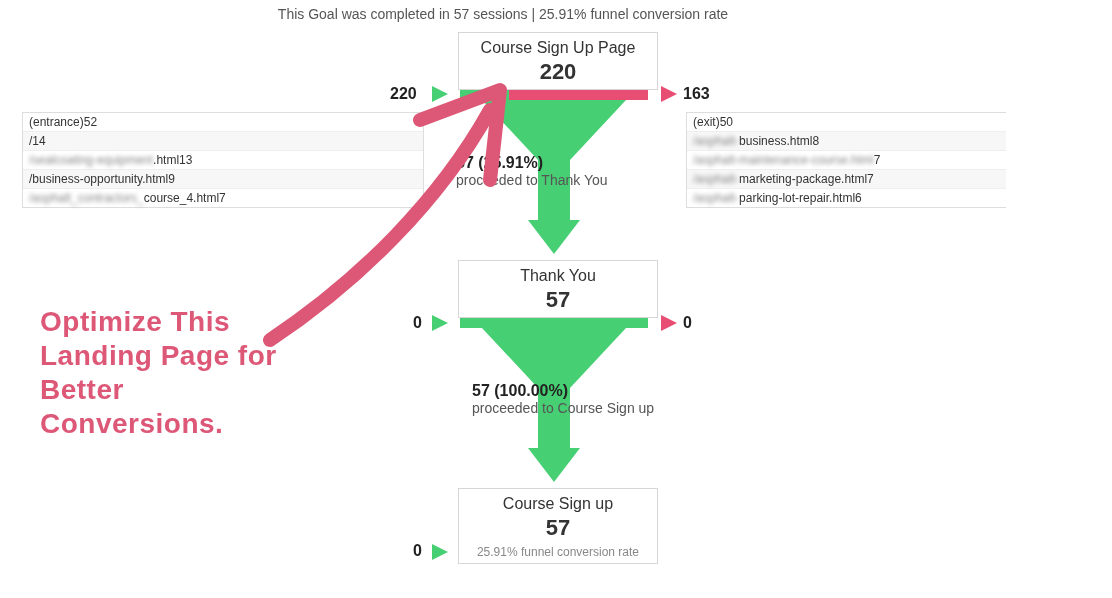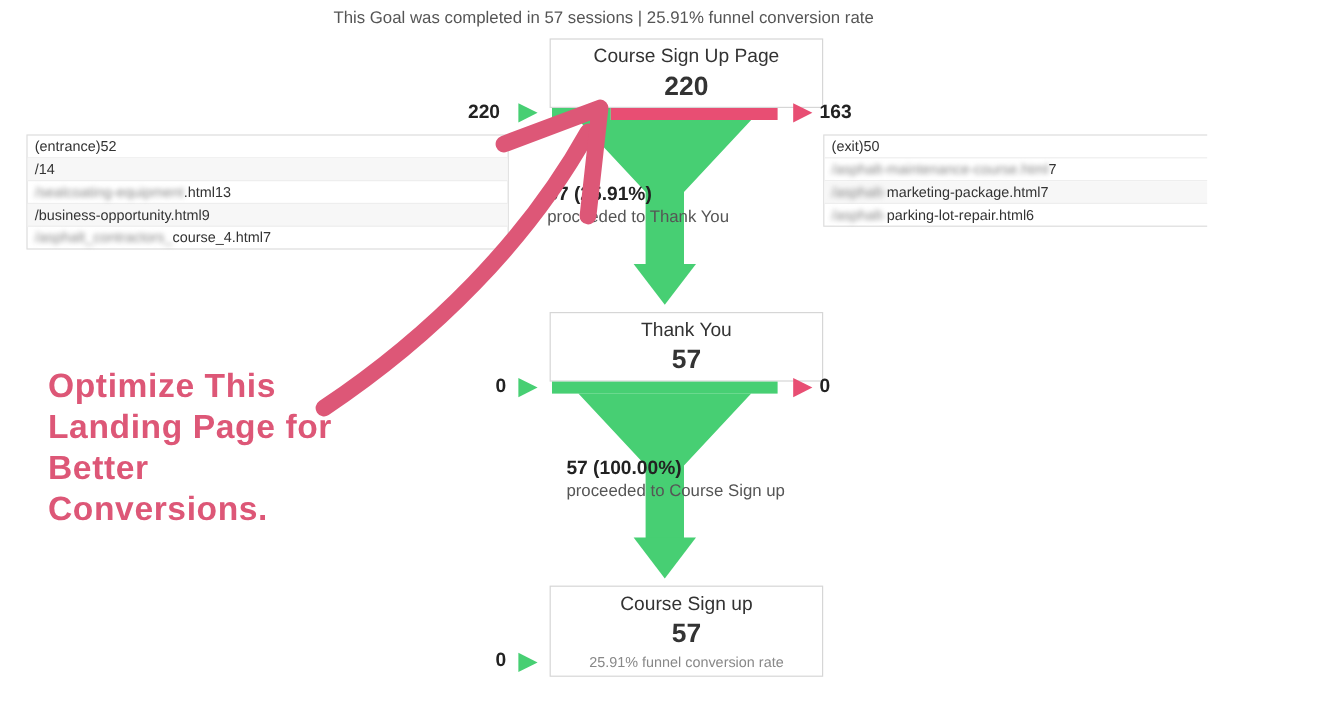--- a/index.html
+++ b/index.html
@@ -1,18 +1,18 @@
 <!DOCTYPE html>
 <html><head>
 <meta charset="utf-8">
 <style>
 html,body{margin:0;padding:0;font-family:Arial,Helvetica,sans-serif;color:#333;background:#fff}
 .wrap{position:relative;width:1006px;height:598px;overflow:hidden}
 .header{position:absolute;top:6px;left:0;right:0;text-align:center;font-size:14px;color:#555}
-.step-box{position:absolute;border:1px solid #d6d6d6;background:#fff;text-align:center;padding:6px 18px 4px}
+.step-box{position:absolute;border:1px solid #d6d6d6;background:#fff;text-align:center;padding:6px 4px 4px}
 .step-title{font-size:16px;color:#333;margin-bottom:2px}
 .step-num{font-size:22px;font-weight:bold}
 .step-sub{font-size:12px;color:#888;margin-top:4px}
 .bar{position:absolute;height:10px}
 .bar .green{position:absolute;left:0;top:0;bottom:0;background:#47cf73}
 .bar .pink{position:absolute;right:0;top:0;bottom:0;background:#e84e73}
 .counter{position:absolute;font-size:16px;font-weight:bold;color:#222}
 .tri-label{position:absolute;font-size:14px;color:#555;text-align:left;width:200px;margin-left:-100px}
 .tri-label b{display:block;font-size:16px;color:#222}
 .table{position:absolute;border:1px solid #ddd;font-size:12px;background:#fff}
@@ -115,20 +115,24 @@
         <span><span class="blur part">/asphalt_contractors_</span><span class="part">course_4.html</span></span>
         <span>7</span>
       </div>
     </div>
 
 <div class="table" id="tblR" style="left:686px;top:112px;width:400px">
       <div class="row">
         <span>(exit)</span>
         <span>50</span>
       </div>
+      <div class="row alt">
+        <span><span class="blur part">/asphalt-</span><span class="part">business.html</span></span>
+        <span>8</span>
+      </div>
       <div class="row">
         <span><span class="blur part">/asphalt-maintenance-course.html</span><span class="part"></span></span>
         <span>7</span>
       </div>
       <div class="row alt">
         <span><span class="blur part">/asphalt-</span><span class="part">marketing-package.html</span></span>
         <span>7</span>
       </div>
       <div class="row">
         <span><span class="blur part">/asphalt-</span><span class="part">parking-lot-repair.html</span></span>

